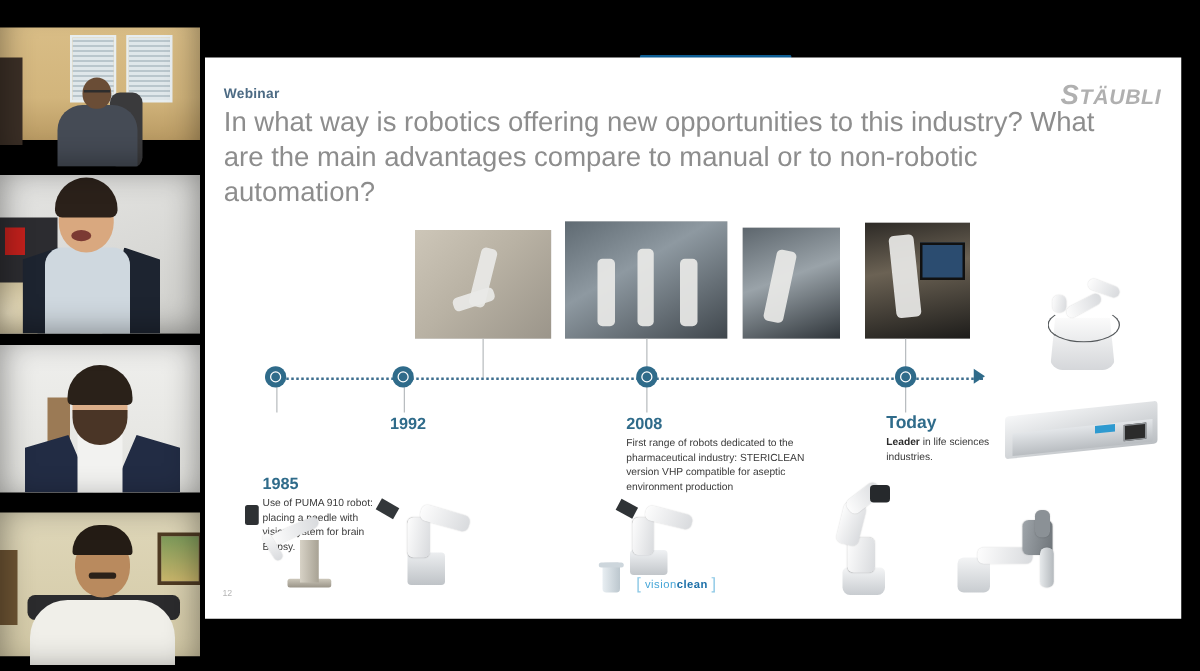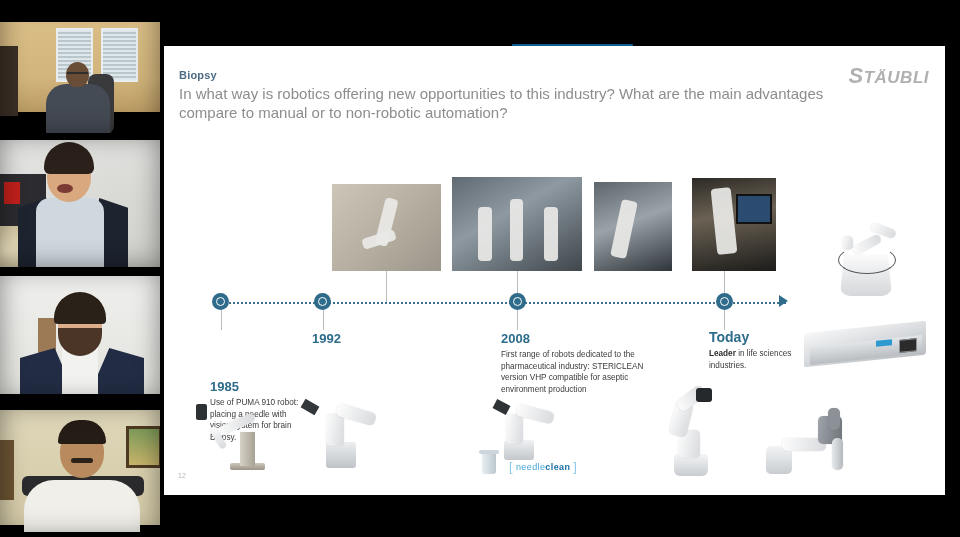--- a/index.html
+++ b/index.html
@@ -61,21 +61,21 @@
   .tile .vig{position:absolute;inset:0;box-shadow:inset 0 0 26px rgba(0,0,0,.45);}
 
   
   .slide{position:absolute;left:164px;top:46px;width:781px;height:449px;background:#fff;}
   .bluetab{position:absolute;left:512px;top:44px;width:121px;height:5px;background:#0d5d93;border-radius:1px;}
 
   .kicker{position:absolute;left:15px;top:23px;font-size:11px;font-weight:bold;color:#4d6b84;letter-spacing:.2px;}
   .logo{position:absolute;right:16px;top:17px;font-style:italic;font-weight:bold;font-size:17px;
         color:#b0b0b0;letter-spacing:.5px;font-family:"Liberation Sans",sans-serif;}
   .logo .big{font-size:22px;}
-  .headline{position:absolute;left:15px;top:38px;width:700px;font-size:15px;line-height:1.28;
+  .headline{position:absolute;left:15px;top:38px;width:700px;font-size:22px;line-height:1.28;
             color:#8d8d8d;font-weight:400;}
 
   
   .photos{position:absolute;left:0;top:0;width:781px;height:449px;}
   .ph{position:absolute;overflow:hidden;background:#cfcfcf;}
   .ph .sc{position:absolute;inset:0;}
   .p1{left:168px;top:138px;width:109px;height:87px;}
   .p1 .sc{background:linear-gradient(135deg,#cdc6b8 0%,#b9b2a4 45%,#9b958a 100%);}
   .p2{left:288px;top:131px;width:130px;height:94px;}
   .p2 .sc{background:linear-gradient(150deg,#5f6a72 0%,#8e99a1 40%,#3f464c 100%);}
@@ -252,21 +252,21 @@
           <div class="mous"></div>
       </div>
       <div class="vig"></div>
     </div>
   </div>
 
   <div class="bluetab"></div>
 
   <div class="slide">
 
-    <div class="kicker">Biopsy</div>
+    <div class="kicker">Webinar</div>
 
     <div class="logo">
       <span class="big">S</span><span>TÄUBLI</span>
     </div>
 
     <div class="headline">In what way is robotics offering new opportunities to this industry? What are the main advantages compare to manual or to non-robotic automation?</div>
 
     <div class="photos">
       <div class="ph p1">
         <div class="sc"></div>
@@ -326,21 +326,21 @@
       <div class="tx">First range of robots dedicated to the pharmaceutical industry: STERICLEAN version VHP compatible for aseptic environment production</div>
     </div>
     <div class="ev ev-4">
       <div class="yr">Today</div>
       <div class="tx"><b>Leader</b><span> in life sciences industries.</span></div>
     </div>
 
     <div class="vial"></div>
     <div class="steri">
       <span class="brk">[</span>
-      <span>needle</span><b>clean</b>
+      <span>vision</span><b>clean</b>
       <span class="brk">]</span>
     </div>
 
     <div class="rb mob">
       <div class="cart"></div>
         <div class="hoop"></div>
       <div class="seg a3"></div>
         <div class="seg a1"></div>
         <div class="seg a2"></div>
     </div>

